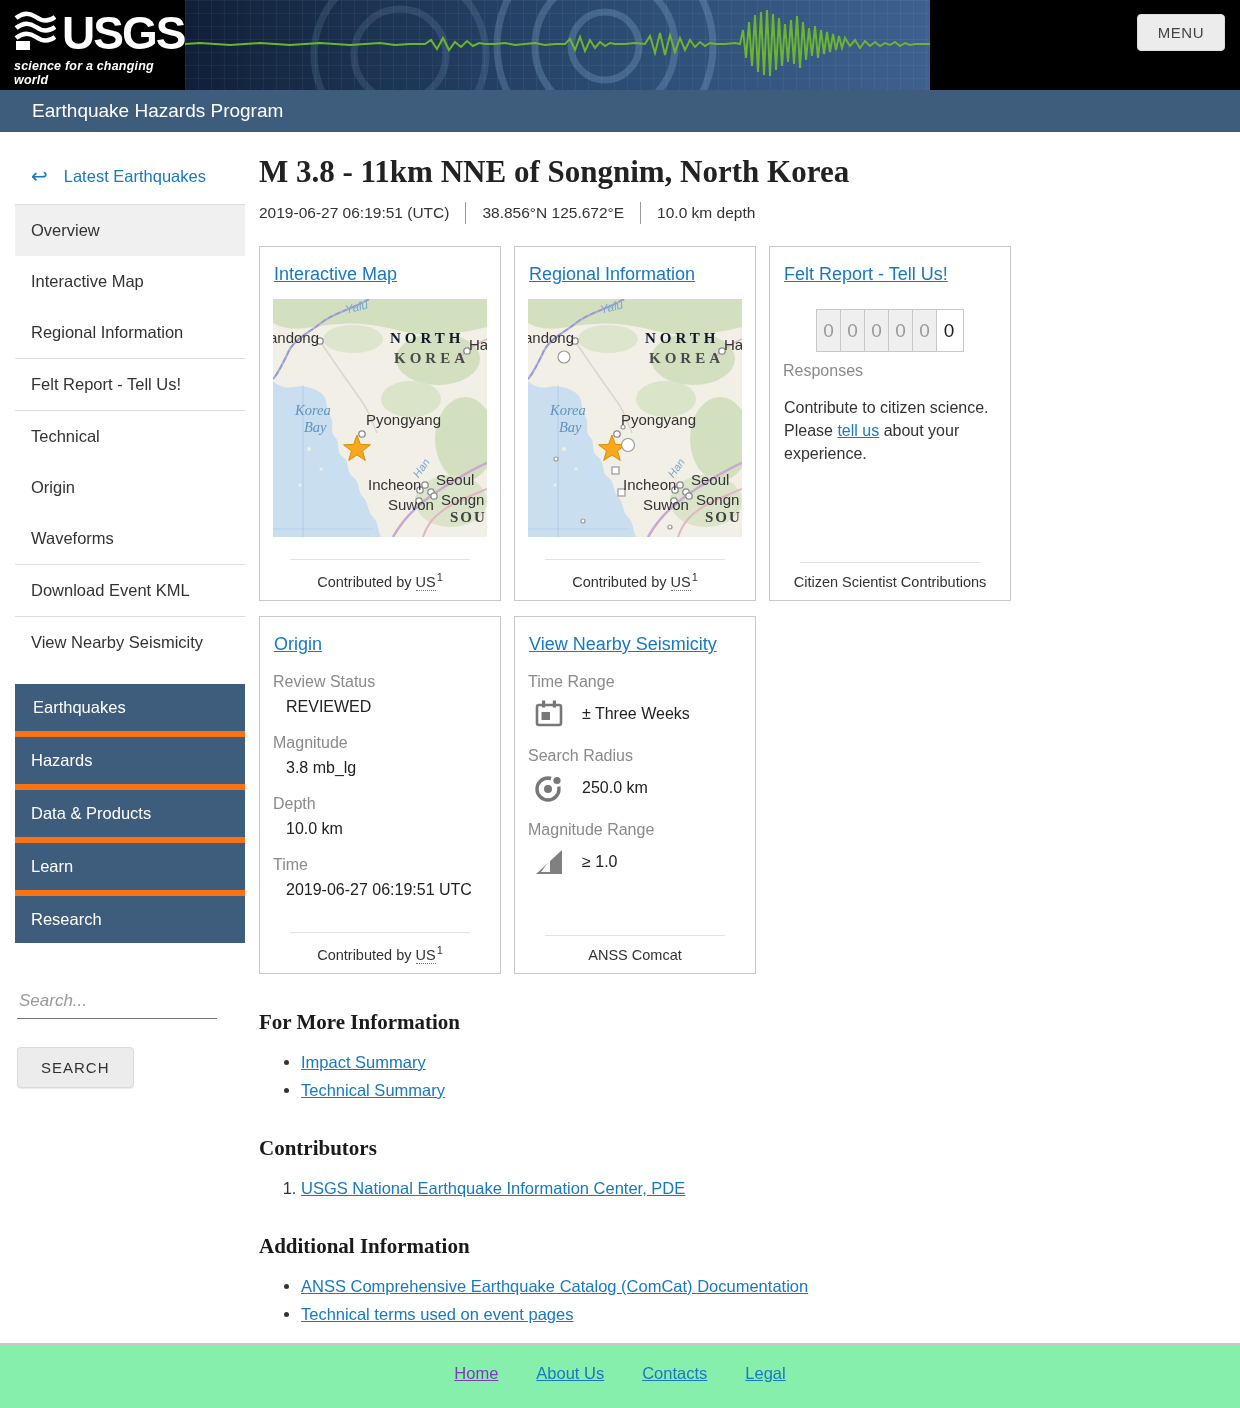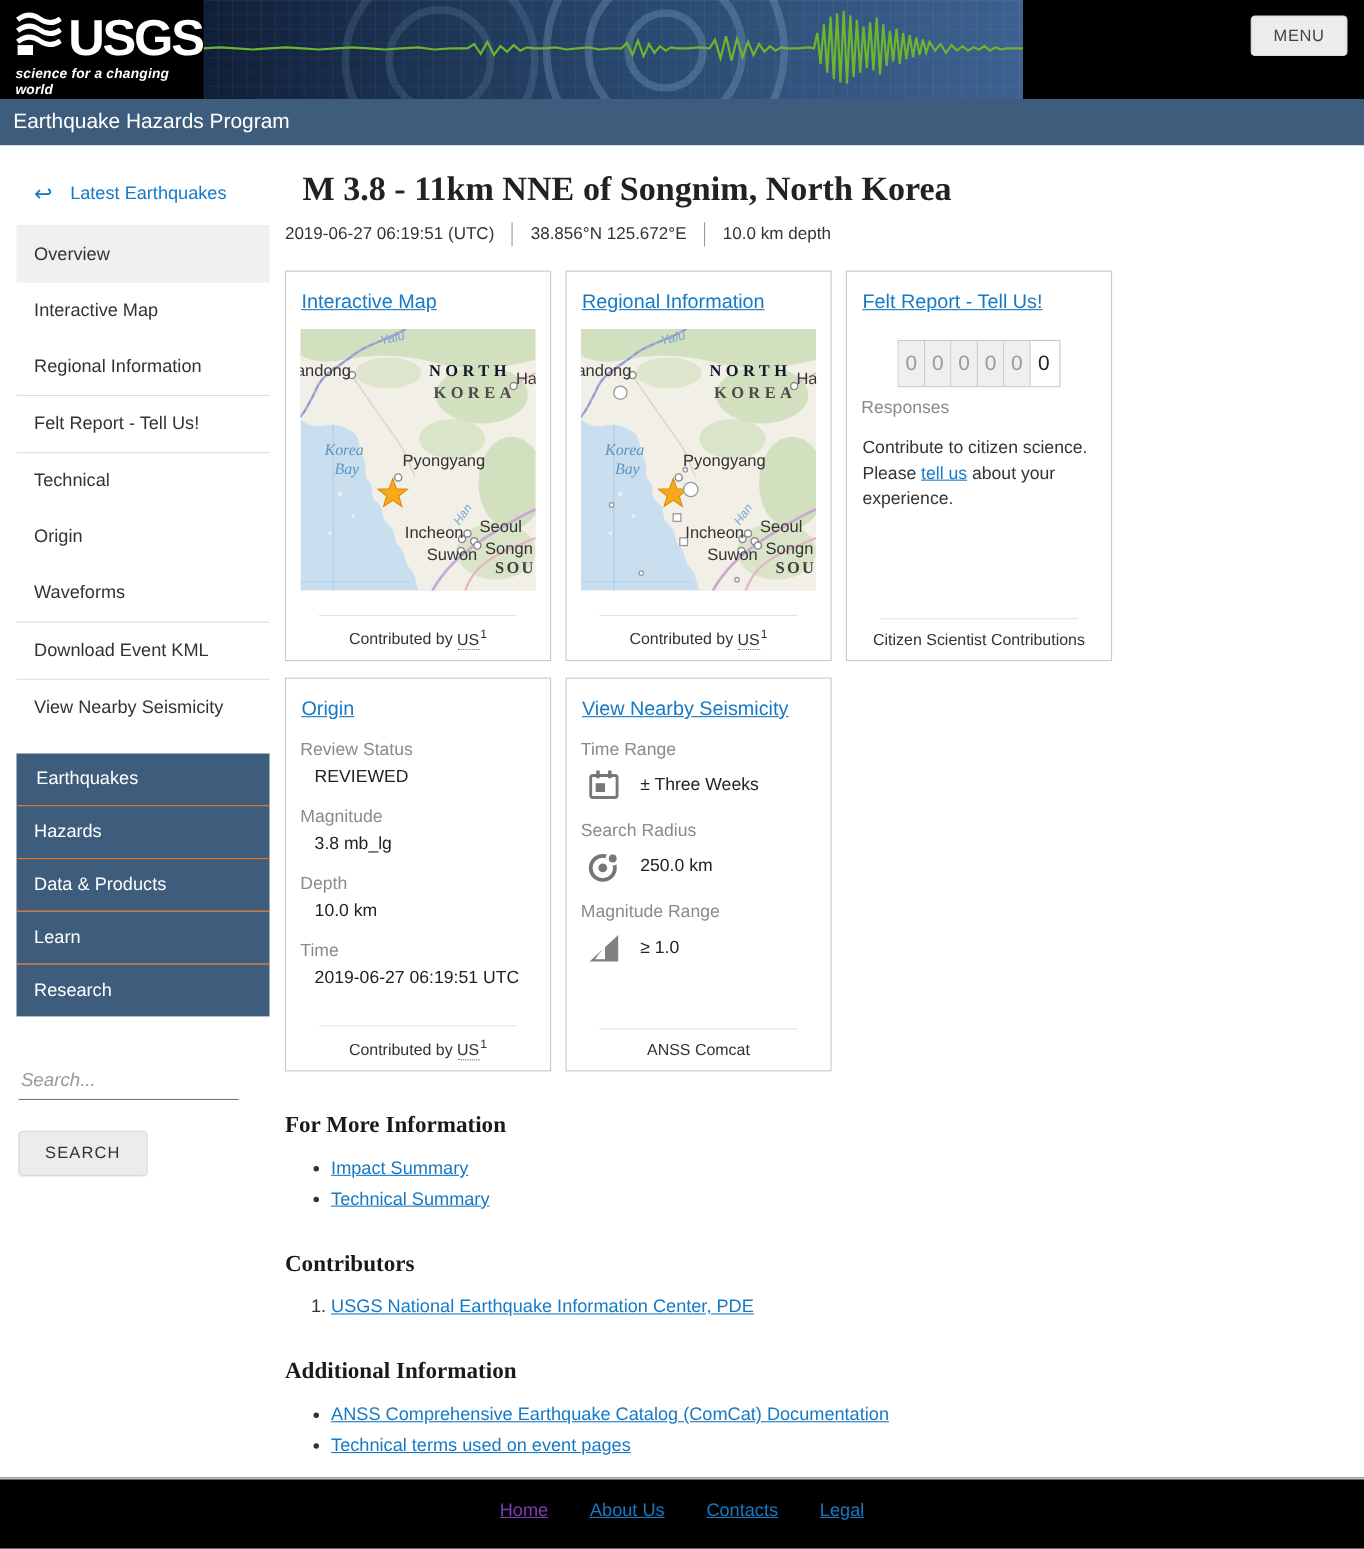--- a/index.html
+++ b/index.html
@@ -17,41 +17,41 @@
   .logo-row { display:flex; align-items:flex-end; gap:6px; }
   .logo-word { font-size:46px; font-weight:bold; letter-spacing:-2px; line-height:1; }
   .logo-tag { font-size:12.5px; font-style:italic; font-weight:bold; margin-top:3px; letter-spacing:0.2px; }
   .banner { position:absolute; left:185px; top:0; width:745px; height:90px; }
   .menu-btn {
     position:absolute; right:15px; top:14px; padding:9px 20px; background:#ececec;
     border:1px solid #dcdcdc; border-radius:4px; font-size:15px; color:#444; letter-spacing:0.5px; cursor:pointer;
   }
   #program-bar {
     position:absolute; left:0; top:90px; width:1240px; height:42px; background:#3e5c7c;
-    color:#fff; font-size:19px; line-height:42px; padding-left:12px;
+    color:#fff; font-size:19px; line-height:42px; padding-left:32px;
   }
 
   
   #sidebar { position:absolute; left:15px; top:150px; width:230px; }
   .side-back { display:flex; align-items:center; gap:16px; padding:14px 16px 16px; font-size:16.5px; }
   .back-ic { font-size:20px; color:#1779c4; }
   .sdivider { border-top:1px solid #ddd; }
   .nav-item { padding:16px 16px; font-size:16.5px; color:#333; cursor:pointer; }
   .nav-item.active { background:#f0f0f0; }
   .blue-menu { margin-top:16px; }
   .blue-item { background:#3e5c7c; color:#fff; padding:14px 18px; font-size:16.5px; cursor:pointer; }
-  .blue-item + .blue-item { border-top:1px solid #f97316;padding-left:16px; }
+  .blue-item + .blue-item { border-top:6px solid #f97316;padding-left:16px; }
   .search-wrap { margin-top:44px; padding:0 2px; }
   .search-input { width:200px; border:none; border-bottom:1px solid #777; font-size:17px; padding:4px 2px 7px; color:#333; outline:none; background:transparent;font-style:italic; }
   .search-input::placeholder { color:#999; }
   .search-btn { margin-top:28px; background:#ececec; border:1px solid #dadada; border-radius:4px; padding:11px 23px; font-size:15px; letter-spacing:1px; color:#333; cursor:pointer; box-shadow:0 1px 1px rgba(0,0,0,.08); }
 
   
   #main { position:absolute; left:259px; top:150px; width:966px; }
-  h1.event-title { font-family:"Liberation Serif", serif; font-size:31px; color:#222; margin:4px 16px 12px; font-weight:bold; }
+  h1.event-title { font-family:"Liberation Serif", serif; font-size:31px; color:#222; margin:4px 0 12px; font-weight:bold; }
   .meta-row { display:flex; align-items:center; font-size:15.5px; color:#333; }
   .meta-row .sep { width:1px; height:22px; background:#999; margin:0 16px; }
 
   .cards-row { display:flex; gap:13px; margin-top:22px; width:755px; }
   .card { position:relative; width:242px; border:1px solid #c9c9c9; background:#fff; padding:13px; }
   .card.tall { height:355px; }
   .card.mid { height:358px; }
   .card-title { font-size:18px; margin:4px 1px 0; display:inline-block; }
   .card-foot { position:absolute; left:13px; right:13px; bottom:10px; text-align:center; font-size:14.5px; color:#333; padding-top:12px; }
   .card-foot::before { content:""; position:absolute; left:8%; right:8%; top:0; border-top:1px solid #e3e3e3; }
@@ -94,21 +94,21 @@
   
   .sect-h { font-family:"Liberation Serif", serif; font-size:21px; color:#1a1a1a; font-weight:bold; margin-top:36px; }
   ul.links, ol.links { margin:18px 0 0 42px; }
   ul.links li, ol.links li { font-size:16.5px; margin-bottom:9px; color:#333; }
   .bottom-row { display:flex; justify-content:space-between; align-items:center; margin-top:30px; width:966px; }
   .social { display:flex; align-items:center; gap:26px; font-size:16px; }
   .social .s-item { display:flex; align-items:center; gap:6px; }
   .fb-ic { width:17px; height:17px; background:#3a5795; border-radius:2px; color:#fff; font-weight:bold; font-family:"Liberation Serif", serif; font-size:14px; display:flex; align-items:flex-end; justify-content:center; line-height:1.1; }
 
   
-  #footer { position:absolute; left:0; top:1343px; width:1240px; height:65px; background:#000000; border-top:2px solid #c6c6c6; }
+  #footer { position:absolute; left:0; top:1343px; width:1240px; height:65px; background:#86efac; border-top:2px solid #c6c6c6; }
   .foot-links { display:flex; justify-content:center; gap:38px; padding-top:19px; font-size:16.5px; }
   .visited { color:#7d3cb5; }
 </style>
 </head>
 <body>
 
 <div id="header">
   <div class="logo">
     <div class="logo-row">
       <span>

